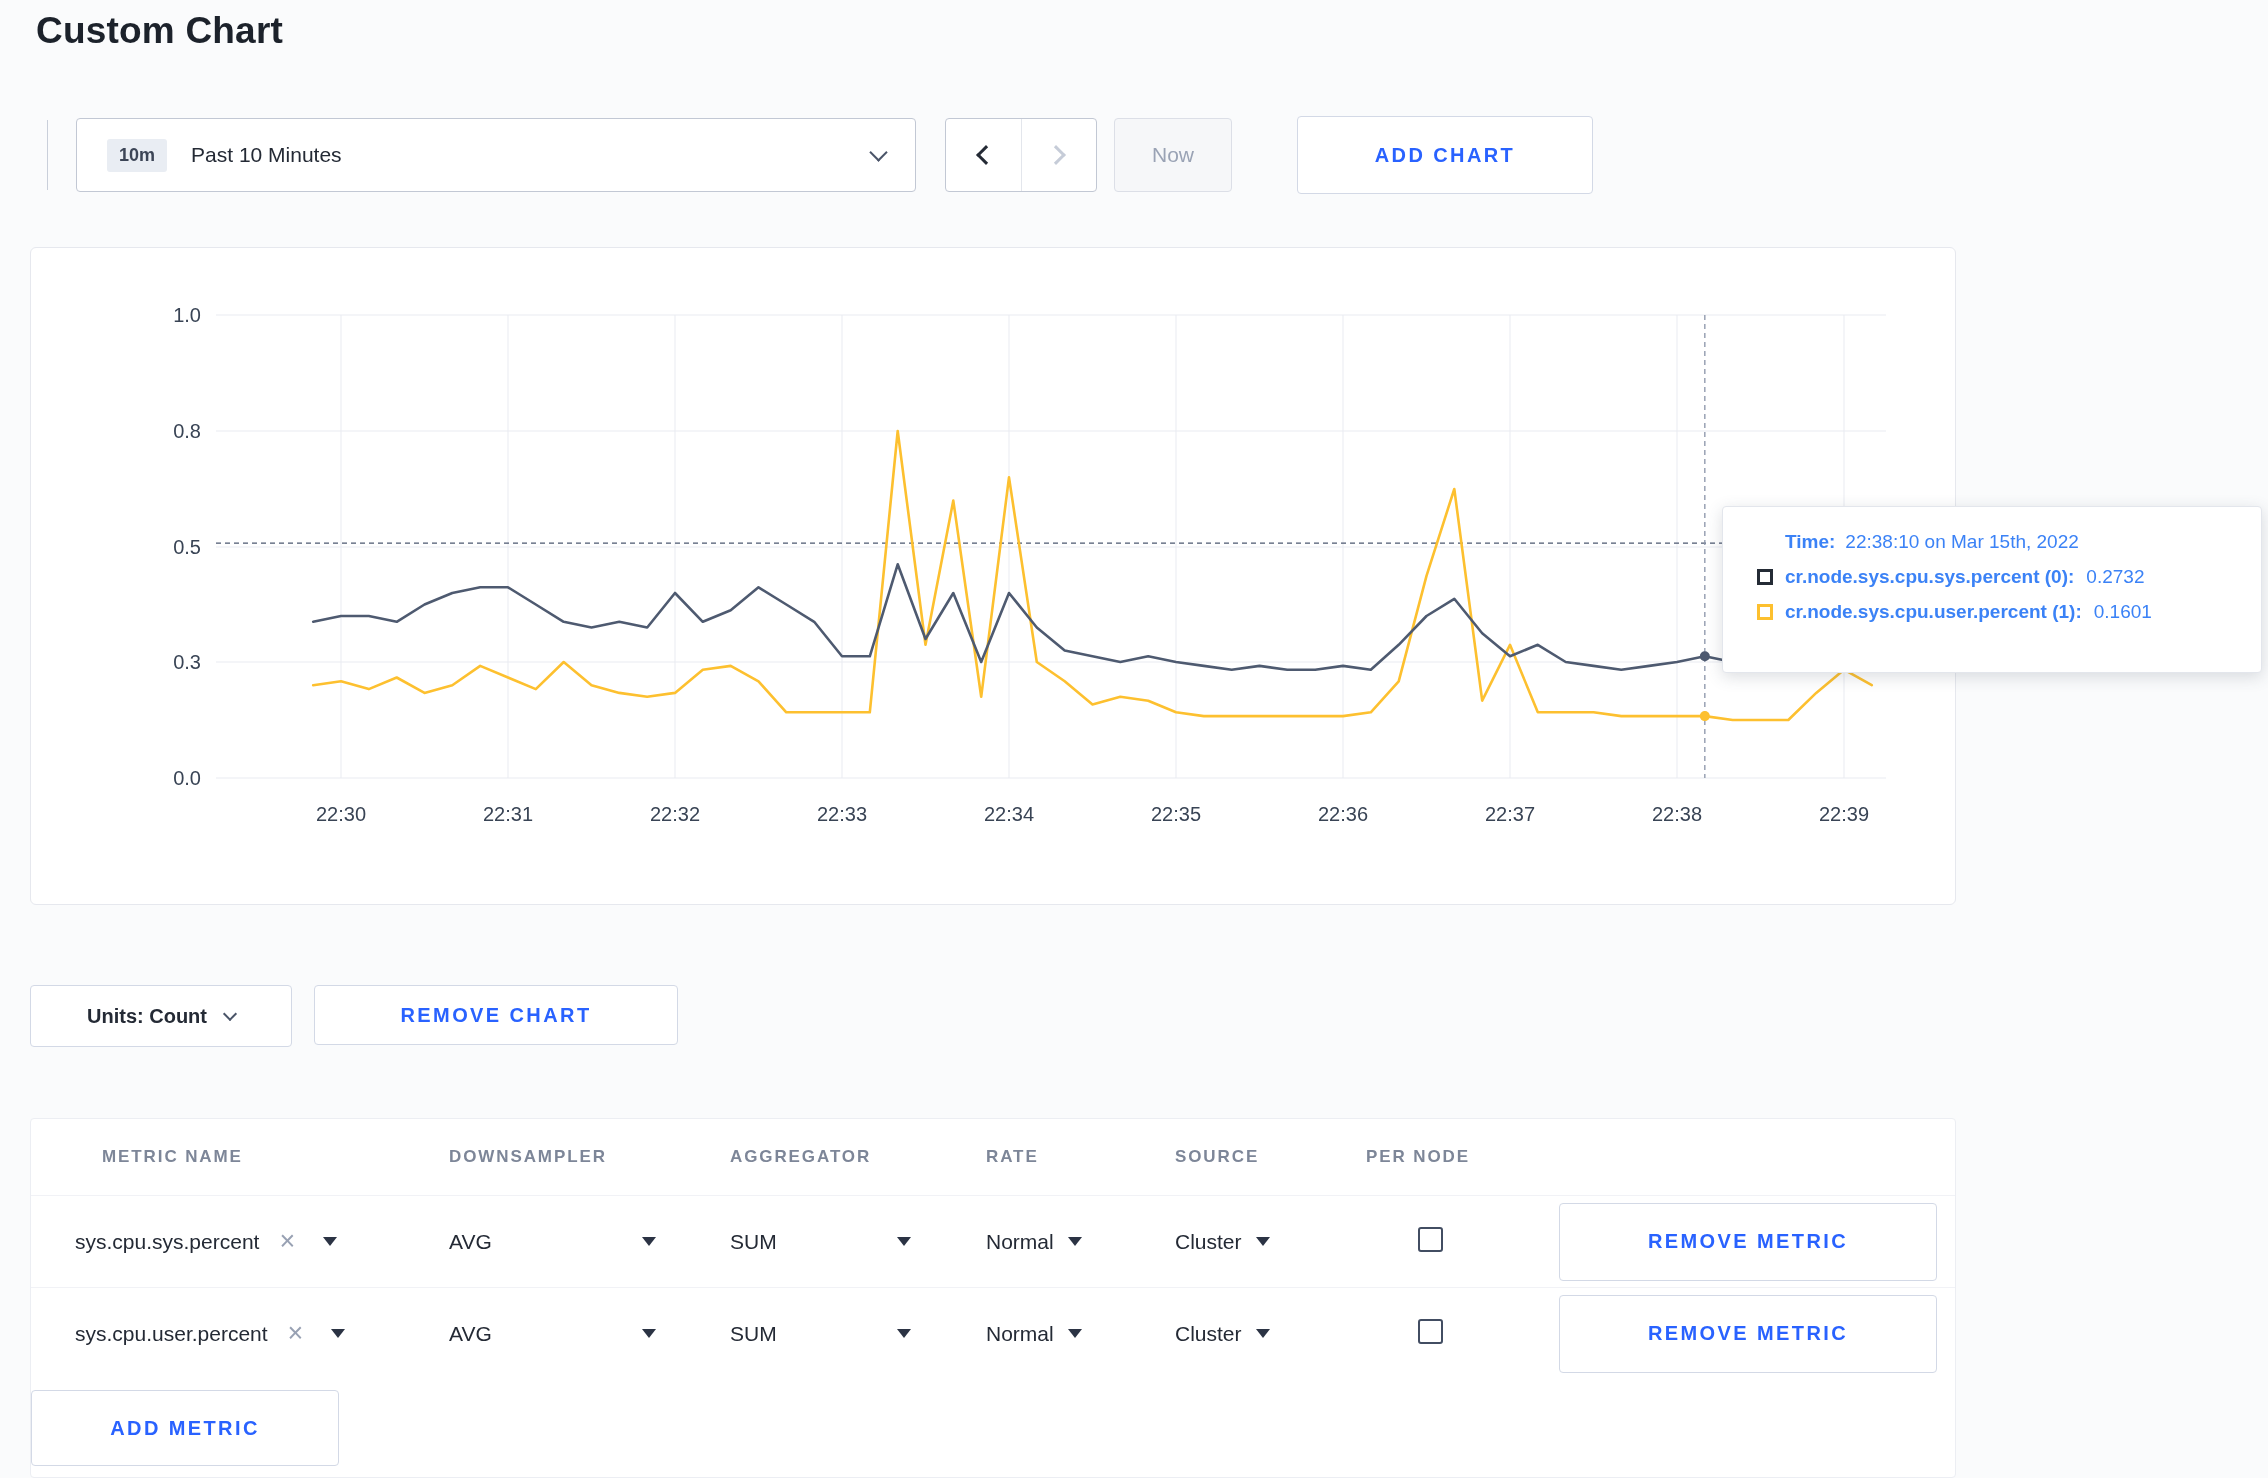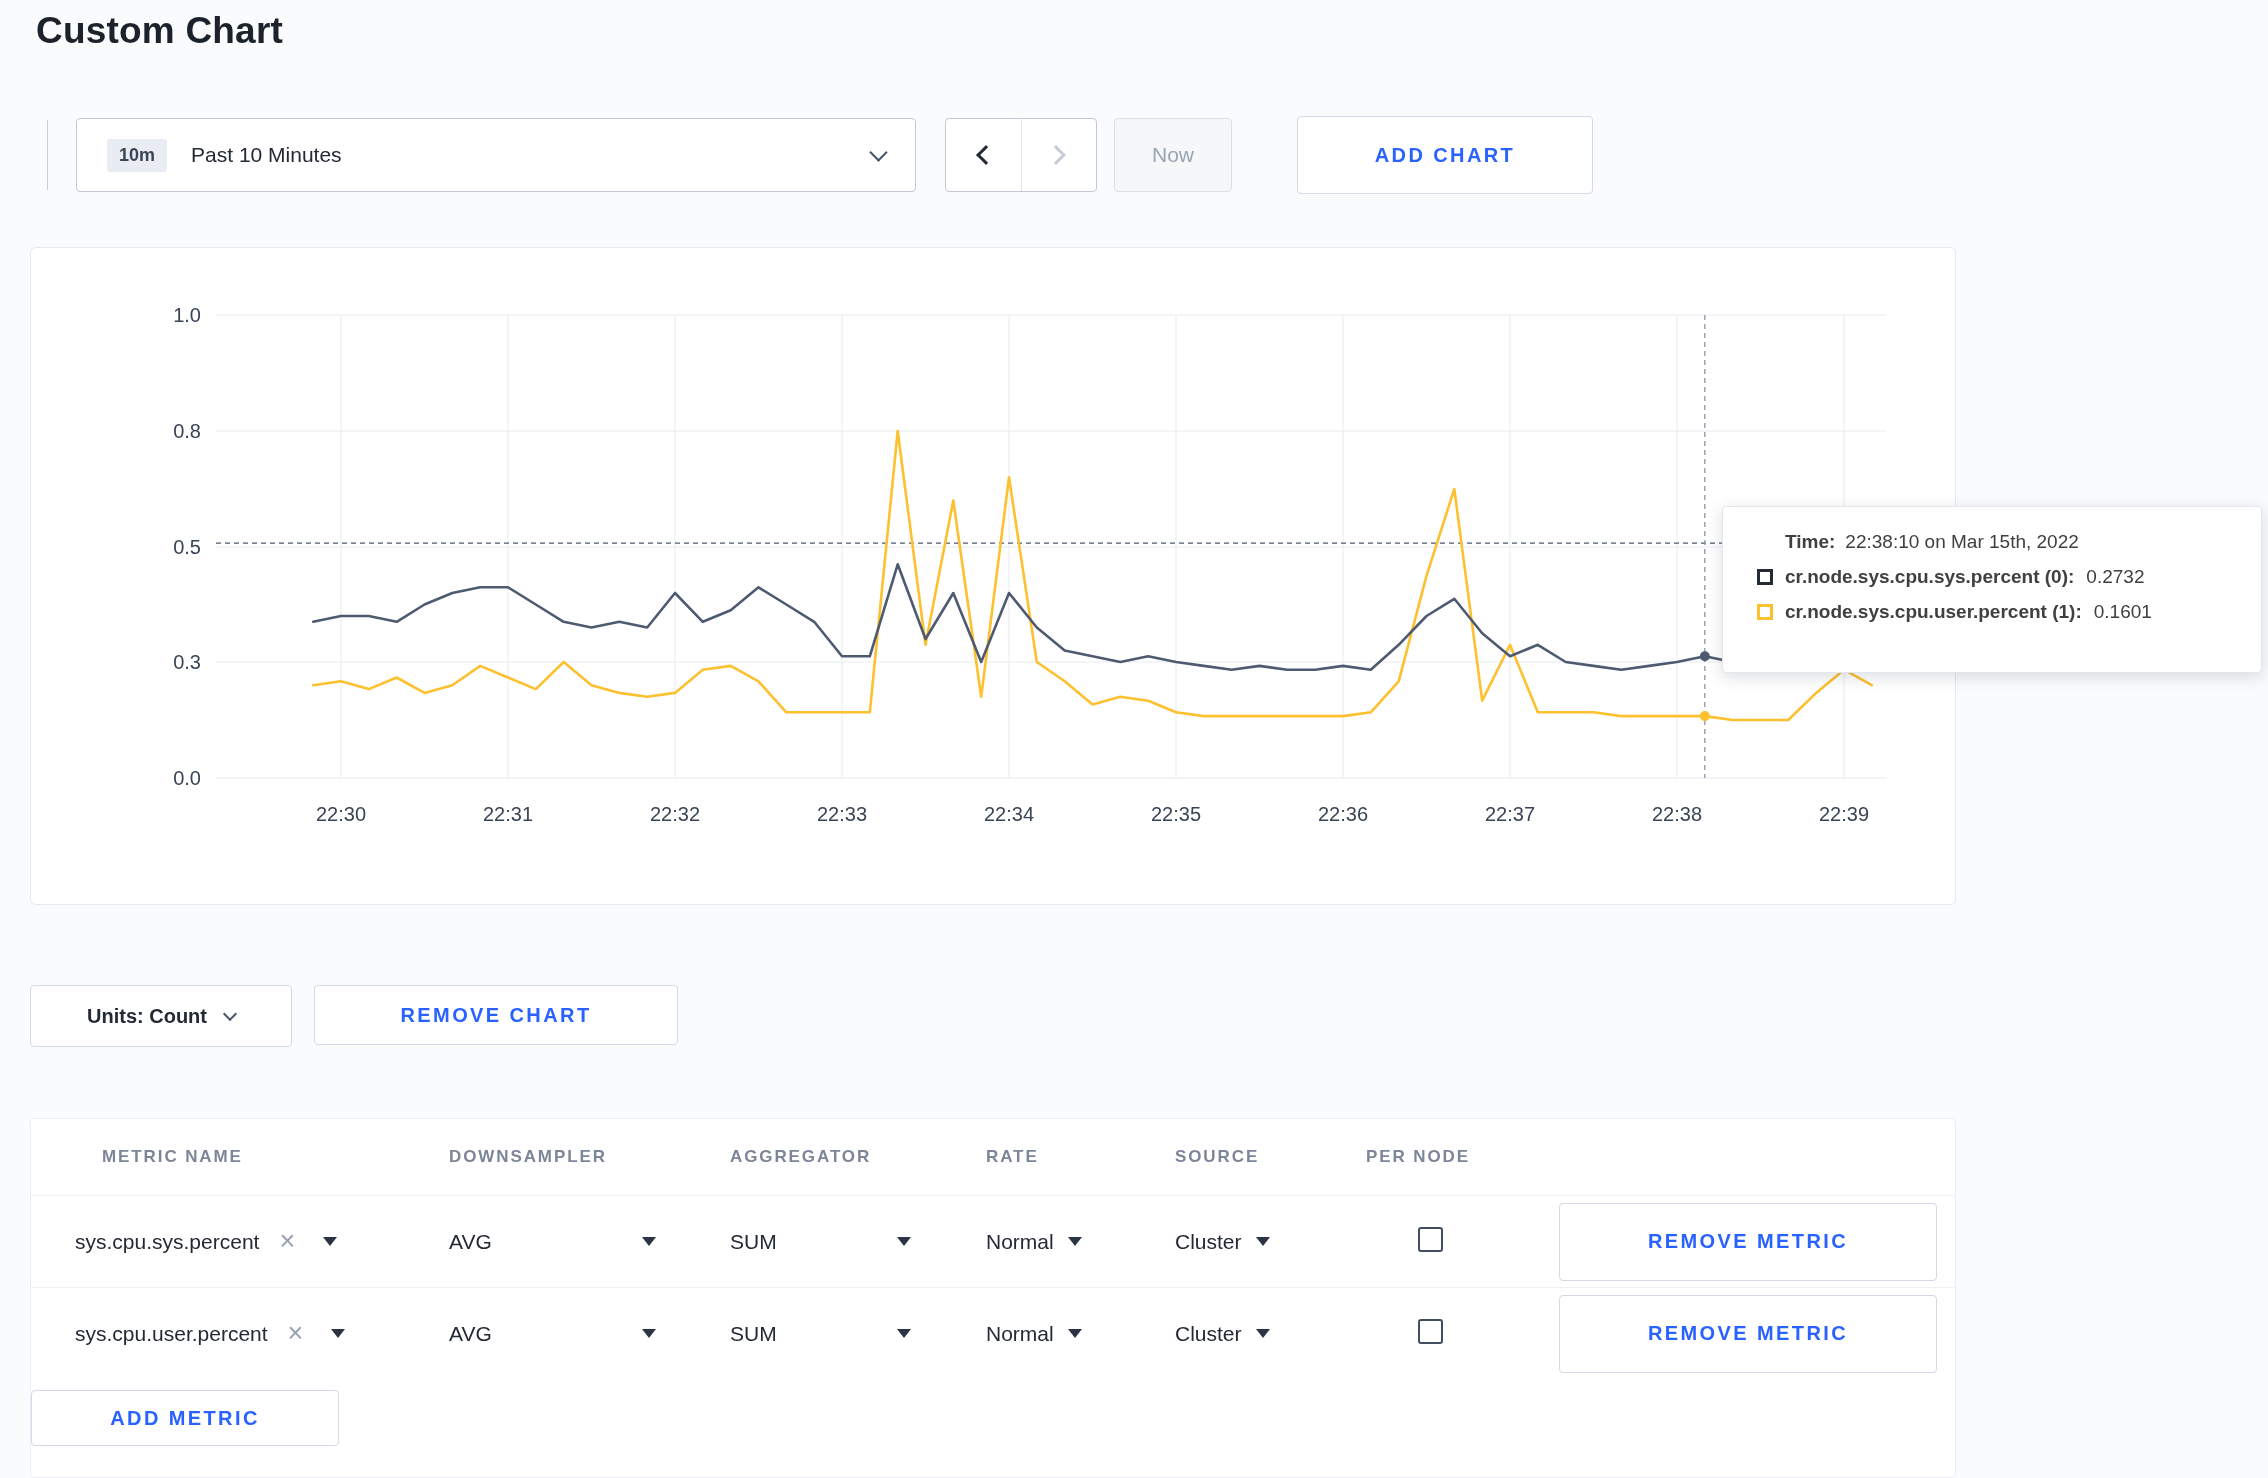--- a/index.html
+++ b/index.html
@@ -22,21 +22,21 @@
   .chev-right{width:14px;height:14px;border-right:3px solid #c6ccd8;border-top:3px solid #c6ccd8;transform:rotate(45deg);margin-right:6px;}
   .now-btn{position:absolute;left:1114px;top:118px;width:118px;height:74px;background:#f6f7f9;border:1px solid #dcdfe7;border-radius:4px;color:#9aa3b5;font-size:21px;display:flex;align-items:center;justify-content:center;cursor:default;}
   .btn-blue{background:#fff;border:1px solid #d3d9e6;border-radius:4px;color:#2962ff;font-size:20px;font-weight:600;letter-spacing:2.4px;display:flex;align-items:center;justify-content:center;cursor:pointer;}
   .add-chart-btn{position:absolute;left:1297px;top:116px;width:296px;height:78px;}
 
   
   .chart-card{position:absolute;left:30px;top:247px;width:1926px;height:658px;background:#fff;border:1px solid #e6e8ee;border-radius:6px;}
   .chart-card svg{position:absolute;left:0;top:0;font-family:"Liberation Sans",sans-serif;}
 
   
-  .tooltip{position:absolute;left:1722px;top:506px;width:540px;height:167px;background:#fff;border:1px solid #e3e6ec;border-radius:4px;box-shadow:0 4px 16px rgba(60,70,90,.18);padding:24px 26px 20px 34px;z-index:20;font-size:19px;color:#404040;}
+  .tooltip{position:absolute;left:1722px;top:506px;width:540px;height:167px;background:#fff;border:1px solid #e3e6ec;border-radius:4px;box-shadow:0 4px 16px rgba(60,70,90,.18);padding:24px 26px 20px 34px;z-index:20;font-size:19px;color:#3b82f6;}
   .b{font-weight:700;}
   .tt-time{margin-left:28px;}
   .tt-time .tt-tv{margin-left:10px;}
   .tt-row{display:flex;align-items:center;margin-top:13px;}
   .swatch{width:16px;height:16px;border:3px solid #000;background:#fff;margin-right:12px;flex:none;}
   .tt-val{margin-left:12px;}
 
   
   .units-btn{position:absolute;left:30px;top:985px;width:262px;height:62px;background:#fff;border:1px solid #d3d9e6;border-radius:4px;display:flex;align-items:center;justify-content:center;gap:18px;font-size:20px;font-weight:700;cursor:pointer;}
   .chev-small{width:10px;height:10px;border-right:2px solid #4a5468;border-bottom:2px solid #4a5468;transform:rotate(45deg);margin-top:-5px;}
@@ -51,21 +51,21 @@
   .metric-cell{display:flex;align-items:center;cursor:pointer;}
   .clear-x{color:#98a1b3;font-size:27px;line-height:1;margin-left:20px;cursor:pointer;}
   .caret{width:0;height:0;border-left:7px solid transparent;border-right:7px solid transparent;border-top:9px solid #2b3344;}
   .metric-cell .caret{margin-left:28px;}
   .cell-spread{display:flex;align-items:center;justify-content:space-between;cursor:pointer;}
   .pr-ds{padding-right:74px;}
   .pr-ag{padding-right:75px;}
   .cell-inline{display:flex;align-items:center;gap:14px;cursor:pointer;}
   .checkbox{display:inline-block;width:25px;height:25px;border:2.5px solid #424d62;border-radius:3px;background:#fff;margin-left:52px;cursor:pointer;}
   .remove-metric-btn{width:378px;height:78px;}
-  .add-metric-btn{position:absolute;left:0px;top:271px;width:308px;height:56px;}
+  .add-metric-btn{position:absolute;left:0px;top:271px;width:308px;height:76px;}
 </style>
 </head>
 <body>
 
 <h1 class="page-title">Custom Chart</h1>
 
 <div class="tb-divider"></div>
 
 <div class="range-select">
   <span class="range-badge">10m</span>

